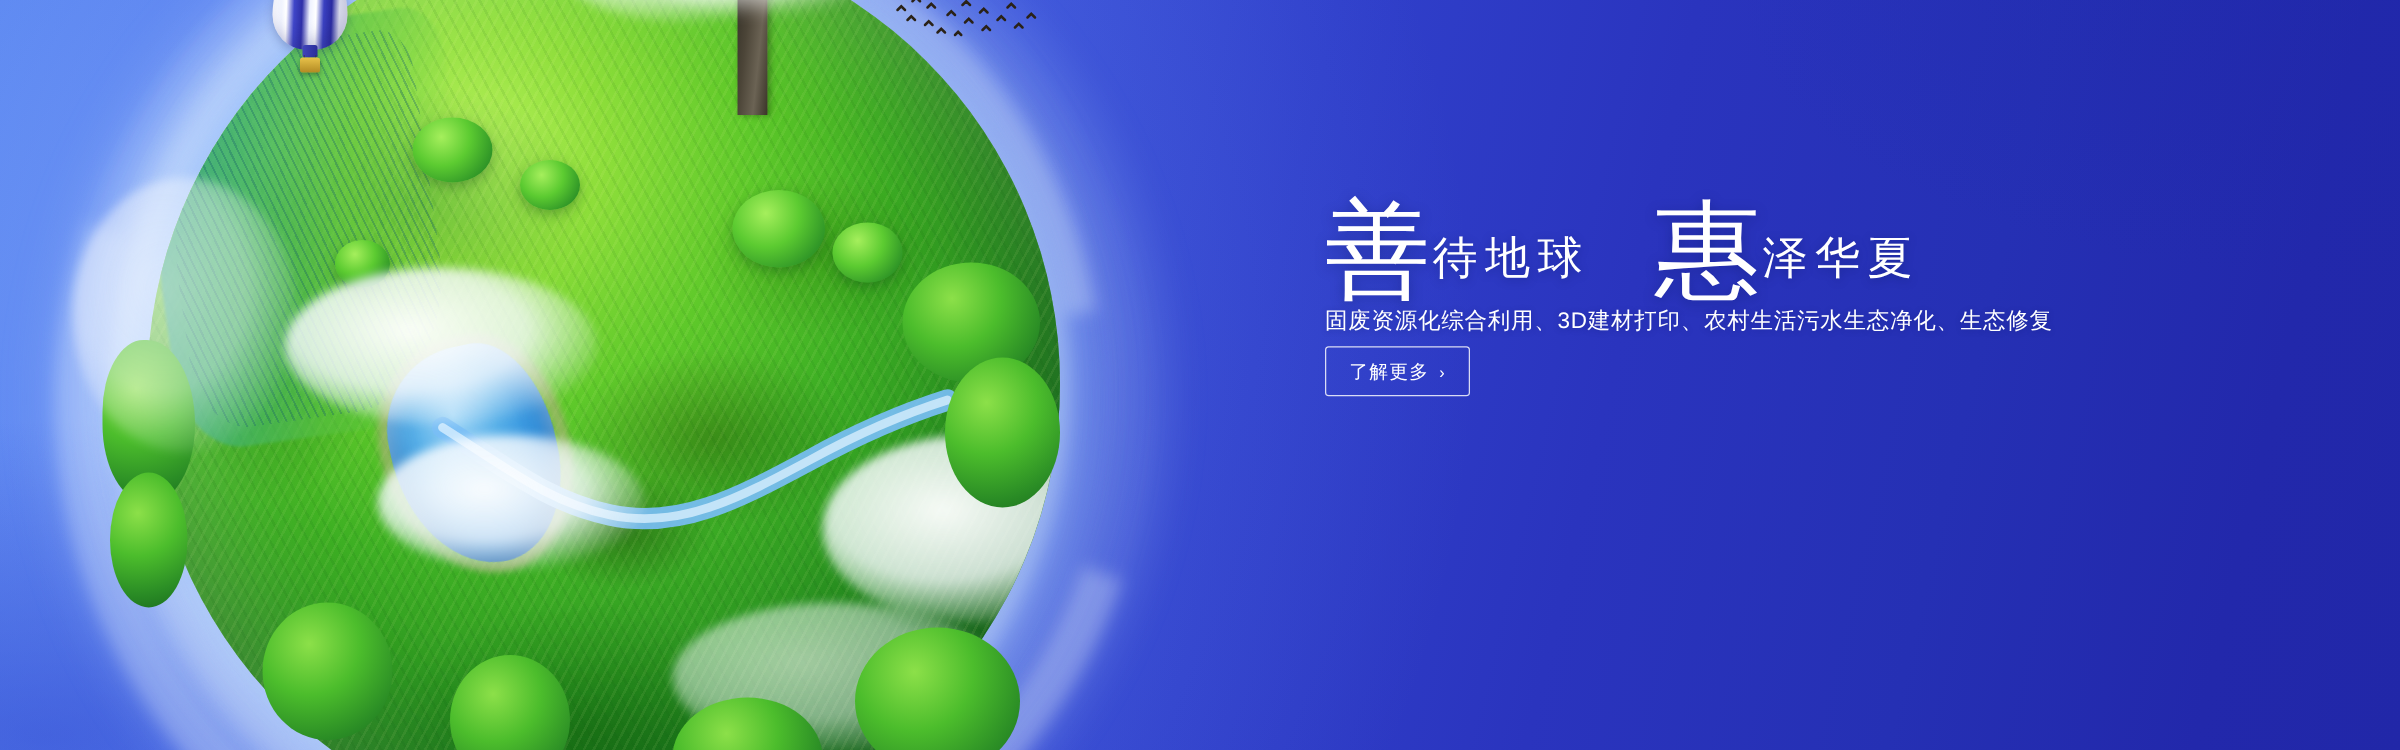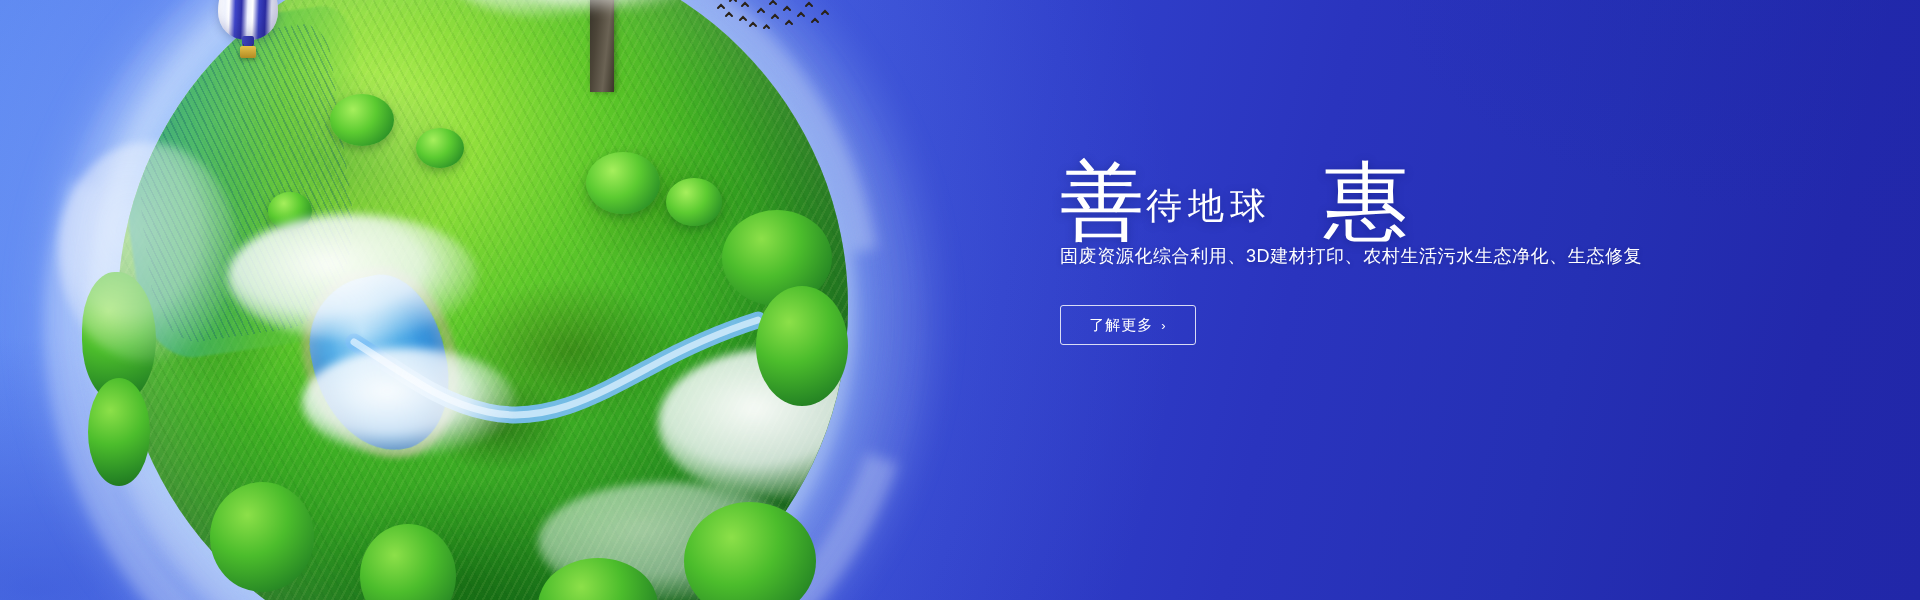--- a/index.html
+++ b/index.html
@@ -324,31 +324,30 @@
     margin-bottom:8px;
     white-space:nowrap;
     text-shadow:0 1px 5px rgba(10,20,90,0.30);
   }
 
   .cta {
     display:inline-flex;
     align-items:center;
     justify-content:center;
     gap:8px;
-    width:136px; height:40px;
+    width:116px; height:40px;
     border:1px solid rgba(255,255,255,0.82);
     border-radius:3px;
     background:transparent;
     color:#ffffff;
     font-size:15px;
     letter-spacing:1px;
     cursor:pointer;
     white-space:nowrap;
     padding:0 14px;
-    margin-top:28px;
   }
   .cta .chev {
     font-size:13px;
     line-height:1;
     position:relative; top:0px;
     font-family:"Liberation Sans", sans-serif;
   }
 </style>
 </head>
 <body>
@@ -449,20 +448,21 @@
 
   </div>
 
   <div class="content">
 
     <div class="headline">
       <span class="hl-big">善</span>
       <span class="hl-small">待地球</span>
       <span class="hl-gap"></span>
       <span class="hl-big">惠</span>
+      <span class="hl-small">泽华夏</span>
     </div>
 
 
     <div class="desc">固废资源化综合利用、3D建材打印、农村生活污水生态净化、生态修复</div>
 
     <button class="cta">
       <span>了解更多</span>
       <span class="chev">›</span>
     </button>
 

